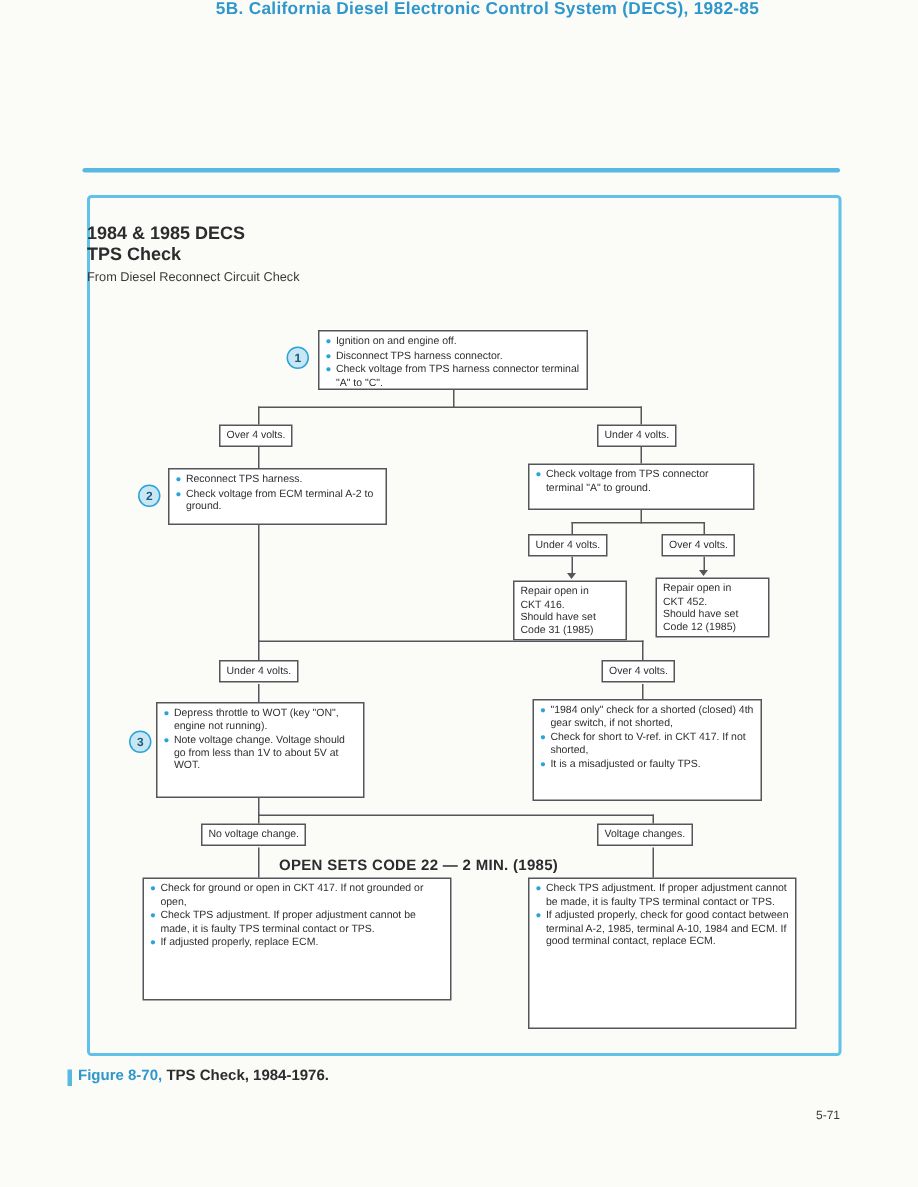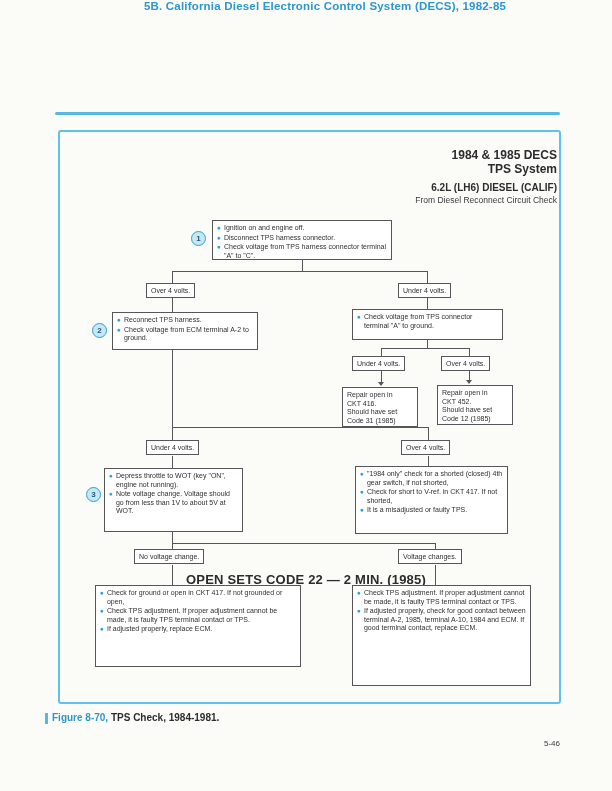--- a/index.html
+++ b/index.html
@@ -22,21 +22,21 @@
   .header-rule {
     position:absolute; left:55px; top:112px; width:505px; height:3px;
     background:#57b9e2; border-radius:2px;
   }
   .panel {
     position:absolute; left:58px; top:130px; width:499px; height:570px;
     border:2px solid #60c2e8; border-radius:3px; background:transparent;
   }
 
   .fc-title {
-    position:absolute; left:58px; top:148px; width:499px; text-align:right;
+    position:absolute; left:58px; top:148px; width:499px; text-align:left;
   }
   .fc-title .t1 { font-size:12px; font-weight:bold; line-height:1.2; color:#2c2c2e; }
   .fc-title .t2 { font-size:10px; font-weight:bold; margin-top:5px; color:#2c2c2e; }
   .fc-title .t3 { font-size:8.5px; margin-top:2px; color:#3a3a3c; }
 
   .box {
     position:absolute; background:#fff; border:1px solid #55555a;
     box-sizing:border-box; padding:3px 4px;
   }
   .b-row { display:flex; gap:3px; font-size:7px; line-height:1.22; margin:0 0 1px 0; }
@@ -60,21 +60,21 @@
 
   .circle-num {
     position:absolute; width:15px; height:15px; border-radius:50%;
     border:1.5px solid #2aa3d8; background:#c8e7f5;
     display:flex; align-items:center; justify-content:center;
     font-size:8px; font-weight:bold; color:#205a77; box-sizing:border-box;
   }
 
   .open-note {
     position:absolute; left:186px; top:572px;
-    font-size:13px; font-weight:bold; color:#2c2c2e; letter-spacing:0.2px;
+    font-size:10px; font-weight:bold; color:#2c2c2e; letter-spacing:0.2px;
   }
 
   .caption {
     position:absolute; left:52px; top:712px; font-size:10px; font-weight:bold;
   }
   .caption .fig { color:#2e97cc; }
   .caption .txt { color:#2c2c2e; }
   .caption-tick {
     position:absolute; left:45px; top:713px; width:3px; height:11px; background:#57b9e2;
   }
@@ -88,22 +88,21 @@
 
 <div class="page">
 
   <div class="page-header">5B.  California Diesel Electronic Control System (DECS), 1982-85</div>
   <div class="header-rule"></div>
 
   <div class="panel"></div>
 
   <div class="fc-title">
     <div class="t1">1984 &amp; 1985 DECS</div>
-    <div class="t1">TPS System</div>
-    <div class="t2">6.2L (LH6) DIESEL (CALIF)</div>
+    <div class="t1">TPS Check</div>
     <div class="t3">From Diesel Reconnect Circuit Check</div>
   </div>
 
   <div class="vline" style="left:302px;top:260px;height:12px"></div>
   <div class="hline" style="left:172px;top:271px;width:256px"></div>
   <div class="vline" style="left:172px;top:271px;height:13px"></div>
   <div class="vline" style="left:427px;top:271px;height:13px"></div>
   <div class="vline" style="left:172px;top:298px;height:15px"></div>
   <div class="vline" style="left:427px;top:298px;height:12px"></div>
   <div class="vline" style="left:427px;top:340px;height:9px"></div>
@@ -242,17 +241,17 @@
         <span class="b-text">Check TPS adjustment. If proper adjustment cannot be made, it is faulty TPS terminal contact or TPS.</span>
       </div>
     <div class="b-row">
         <span class="dot">●</span>
         <span class="b-text">If adjusted properly, check for good contact between terminal A-2, 1985, terminal A-10, 1984 and ECM. If good terminal contact, replace ECM.</span>
       </div>
   </div>
 
   <div class="caption-tick"></div>
   <div class="caption">
-    <span class="fig">Figure 8-70,</span><span class="txt"> TPS Check, 1984-1981.</span>
-  </div>
-  <div class="page-num">5-46</div>
+    <span class="fig">Figure 8-70,</span><span class="txt"> TPS Check, 1984-1976.</span>
+  </div>
+  <div class="page-num">5-71</div>
 
 </div>
 
 </body></html>

